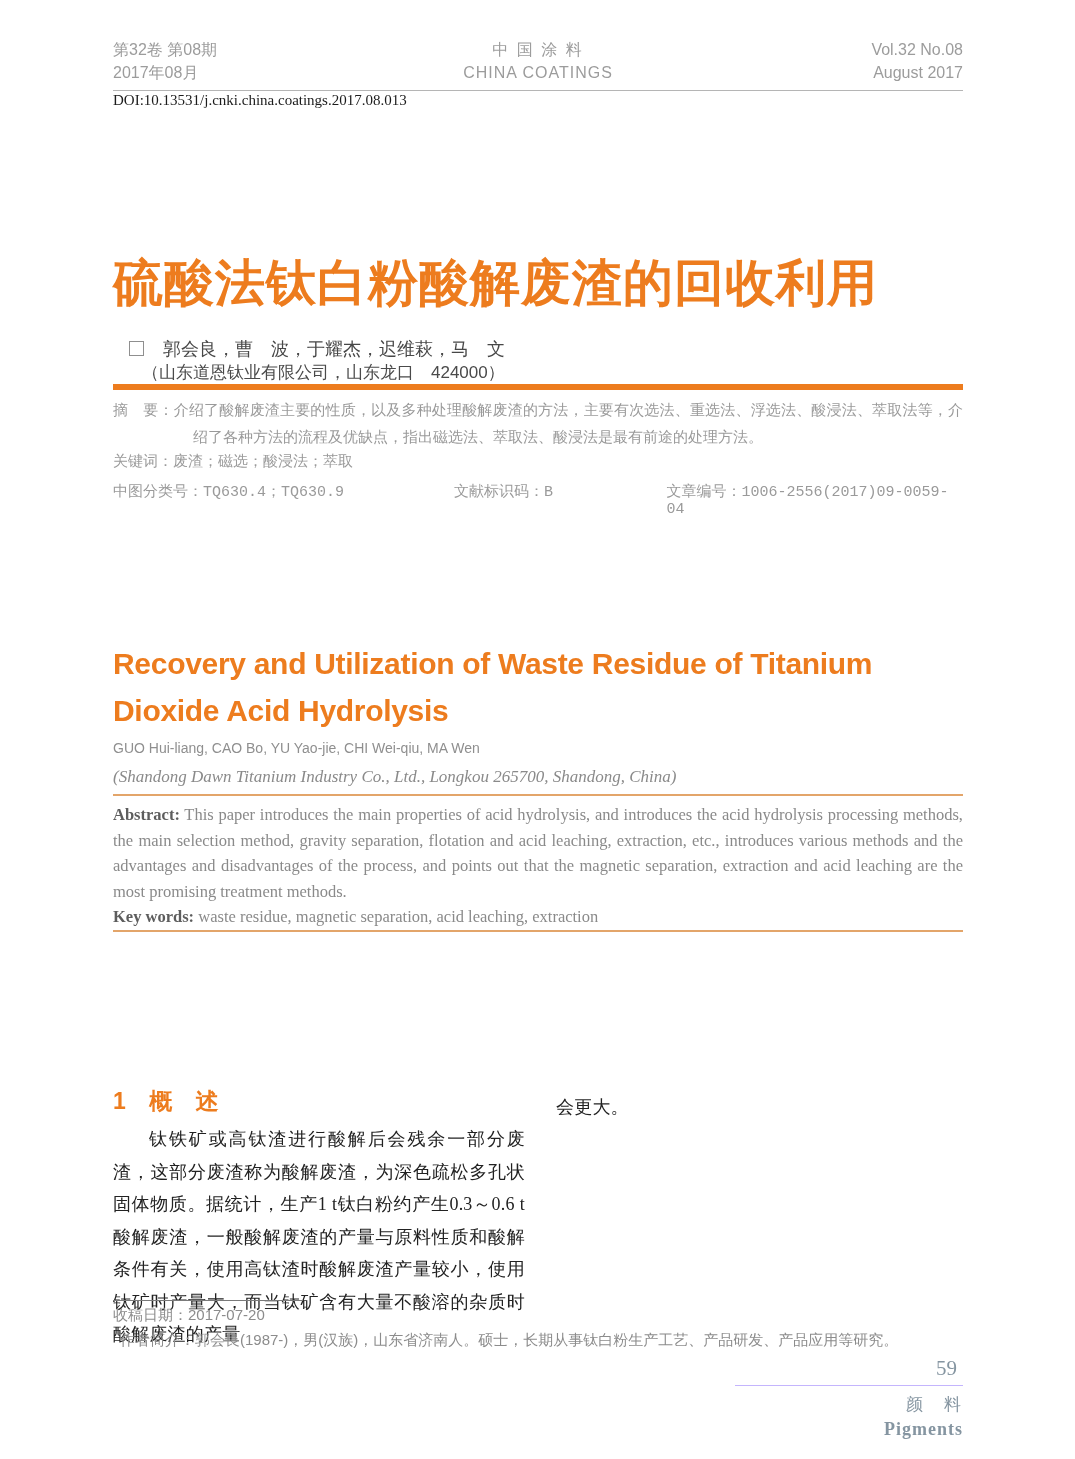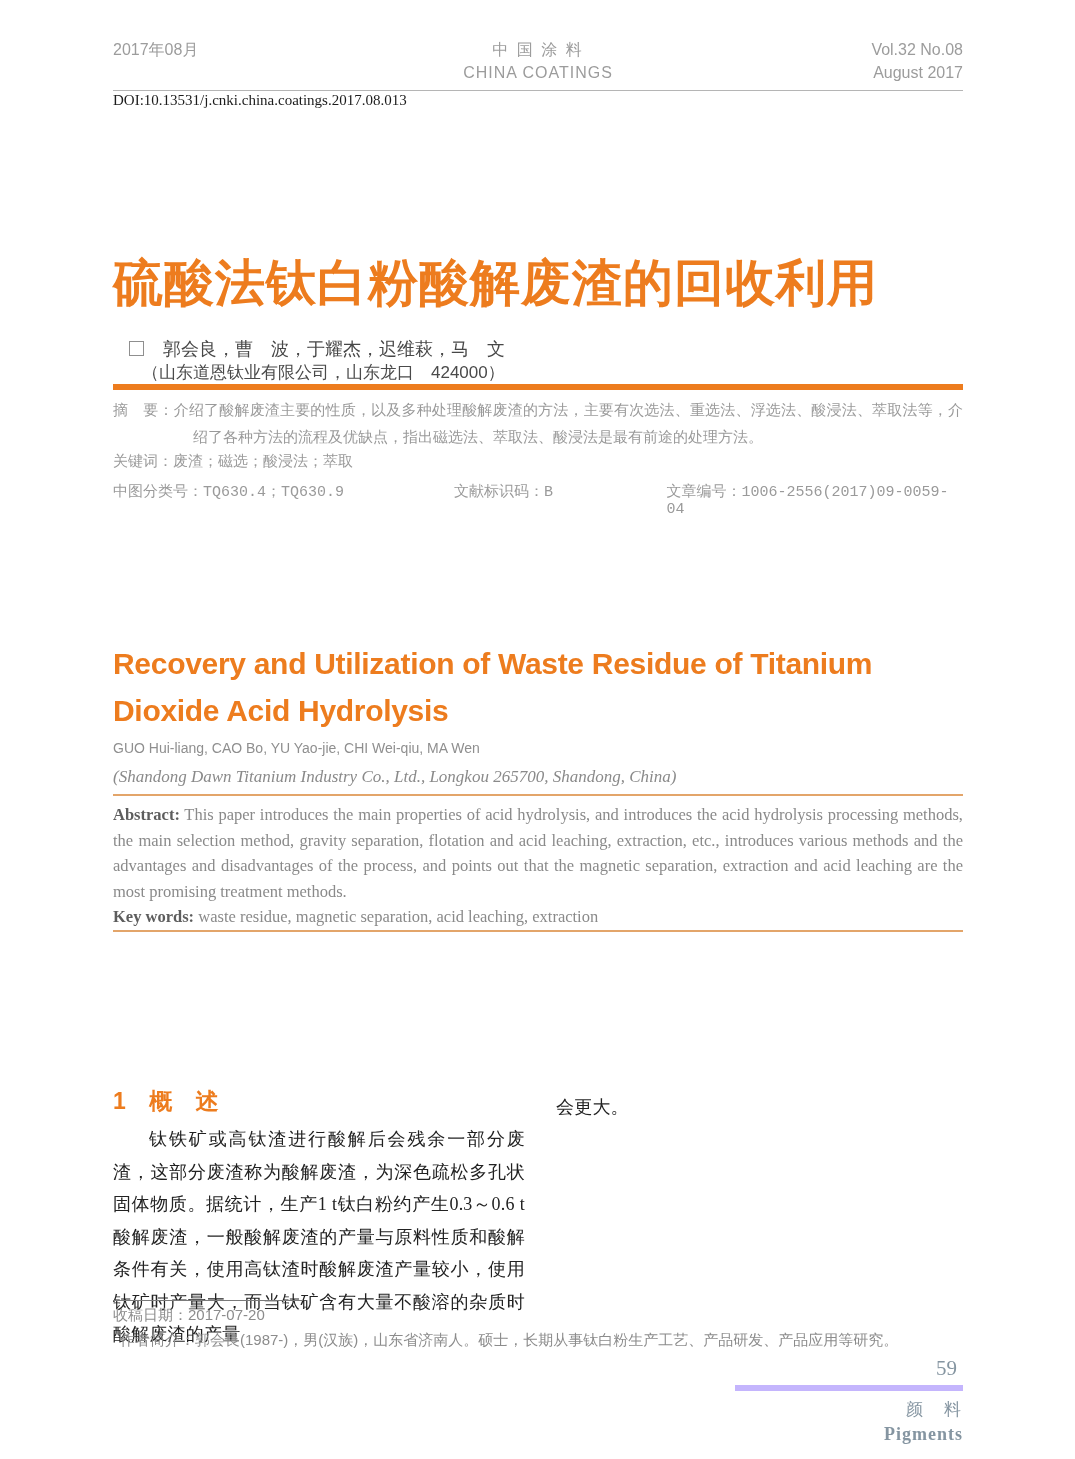--- a/index.html
+++ b/index.html
@@ -64,31 +64,32 @@
 
   
   .fn-divider{top:1300px;left:113px;width:190px;border-top:1px solid #7a7a7a;}
   .fn{font-size:15px;color:#8c8c8c;}
   .fn-received{top:1306px;}
   .fn-bio{top:1331px;margin-left:7px;}
 
   
   .footer{top:1356px;right:112px;width:228px;text-align:right;
     color:#8595A1;font-family:"Liberation Serif",serif;}
-  .page-num{font-size:21px;padding:0 6px 4px 0;border-bottom:6px solid #c4b5fd;}
+  .page-num{font-size:21px;padding:0 6px 4px 0;border-bottom:1px solid #c4b5fd;}
   .footer-cn{margin-top:7px;font-size:17px;letter-spacing:2px;}
   .footer-en{margin-top:3px;font-size:18px;font-weight:bold;letter-spacing:1px;}
 </style>
 </head>
 <body>
 
 <div id="page">
 
   <div class="header abs cx">
     <div class="h-left">
+      <div>第32卷 第08期</div>
       <div>2017年08月</div>
     </div>
     <div class="h-center">
       <div>中 国 涂 料</div>
       <div class="en">CHINA COATINGS</div>
     </div>
     <div class="h-right">
       <div>Vol.32  No.08</div>
       <div>August 2017</div>
     </div>

